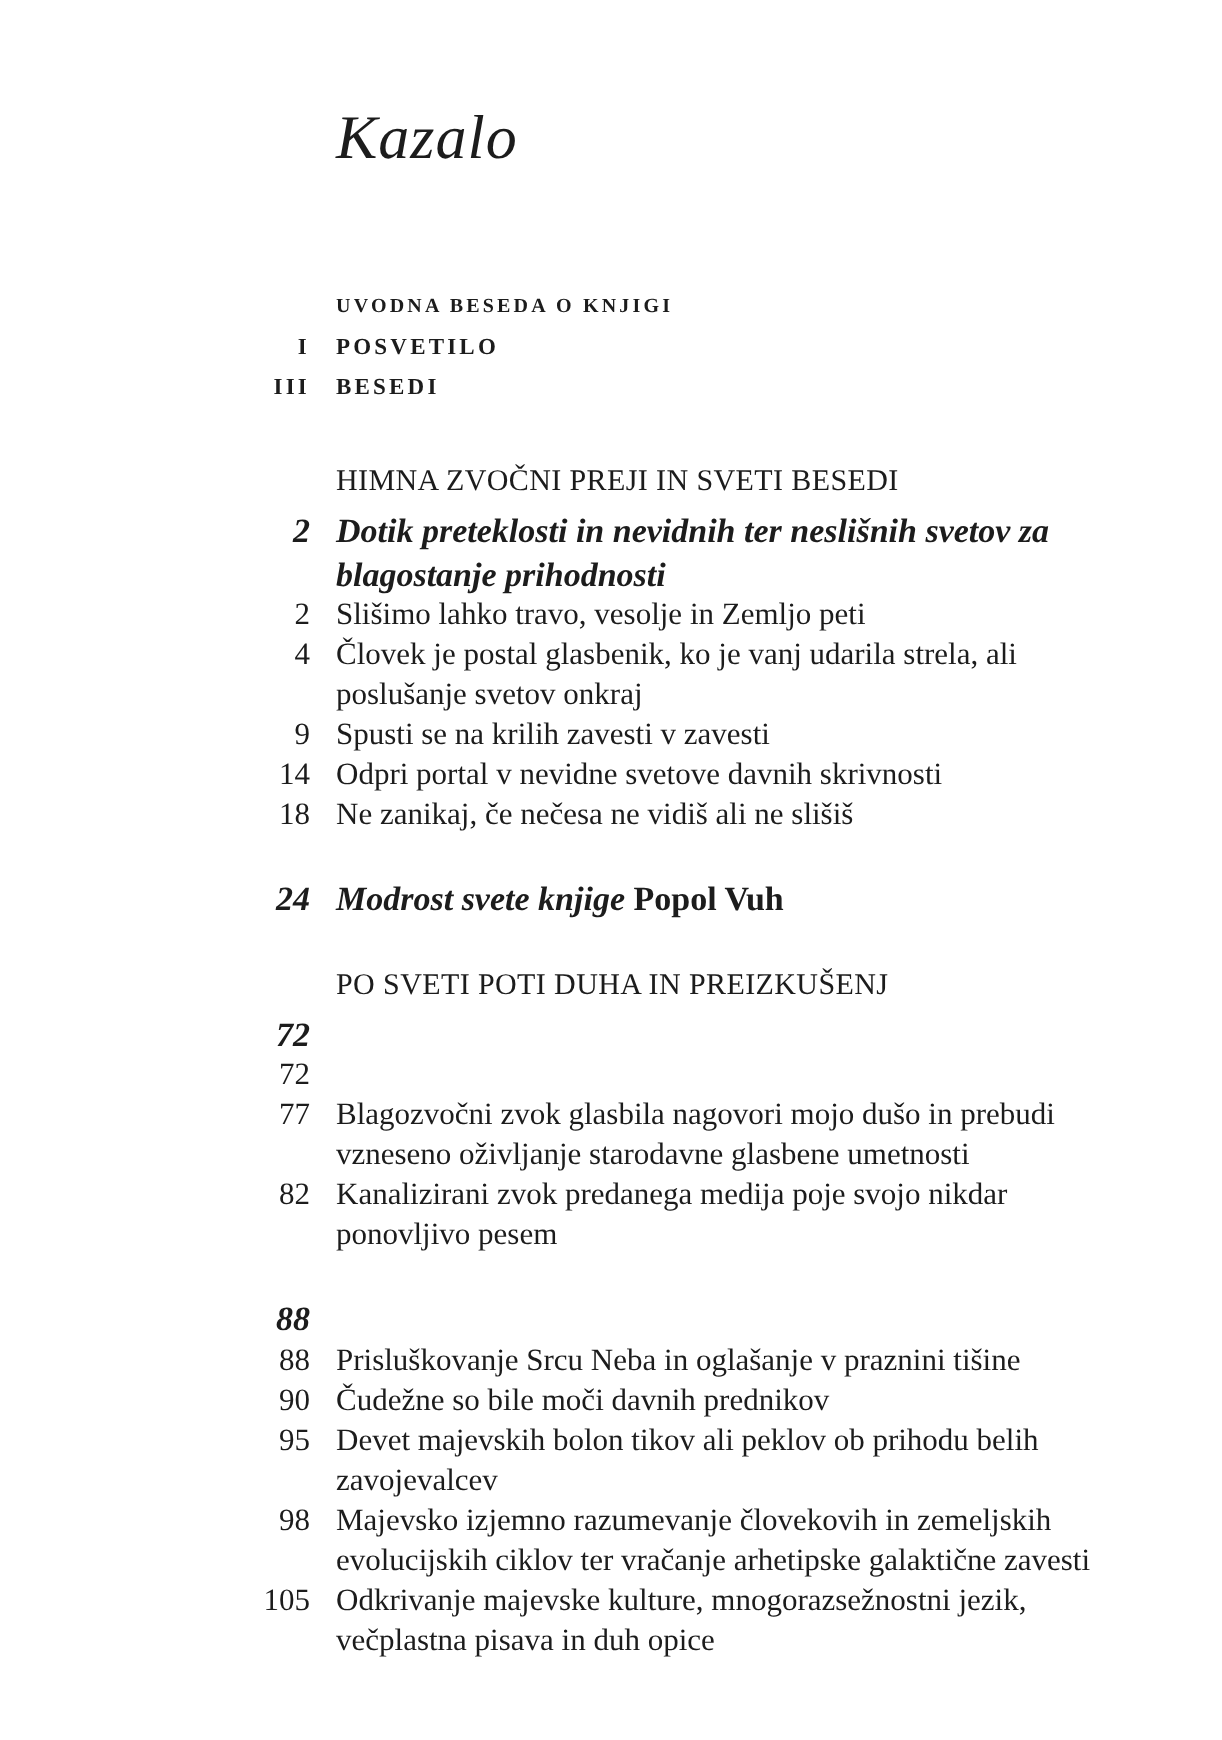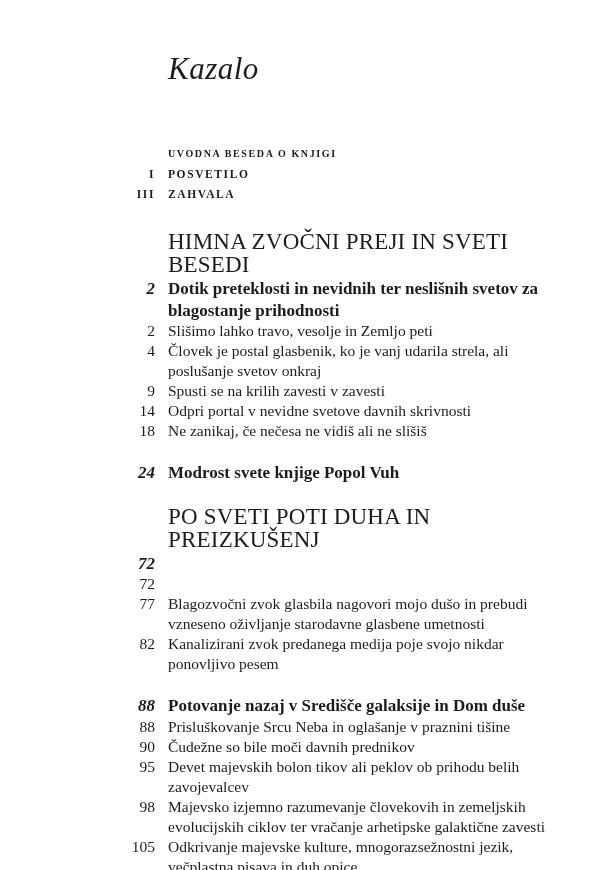--- a/index.html
+++ b/index.html
@@ -32,21 +32,21 @@
   .heading {
     padding-left: 53px;
   }
   .heading.smallcaps {
     font-size: 10px;
     font-weight: bold;
     letter-spacing: 1.6px;
     line-height: 20px;
   }
   .heading.caps {
-    font-size: 23px;
+    font-size: 15px;
     font-weight: normal;
     letter-spacing: 0.2px;
     line-height: 23px;
     margin-bottom: 2px;
   }
 
   .entry {
     display: flex;
     align-items: baseline;
     width: 432px;
@@ -76,38 +76,38 @@
     line-height: 21.5px;
   }
   .entry.chapter .num {
     font-weight: bold;
     font-style: italic;
   }
 
   .part-n { font-style: normal; font-weight: normal; }
   .part-i { font-weight: normal; }
   .part-b { font-style: normal; font-weight: bold; }
-  .part-bi { font-weight: bold; }
+  .part-bi { font-style: italic; font-weight: bold; }
   .part-smallcaps { font-style: normal; font-weight: bold; }
 </style>
 </head>
 <body>
 
 <div class="page">
   <h1 class="page-title">Kazalo</h1>
   <div>
       <section class="toc-section">
         <div class="heading smallcaps">UVODNA BESEDA O KNJIGI</div>
         <div class="entry smallcaps">
           <span class="num">I</span>
           <span class="txt"><span class="part-smallcaps">POSVETILO</span></span>
         </div>
         <div class="entry smallcaps">
           <span class="num">III</span>
-          <span class="txt"><span class="part-smallcaps">ZAHVALA</span></span>
+          <span class="txt"><span class="part-smallcaps">BESEDI</span></span>
         </div>
       </section>
       <section class="toc-section gap-lg">
         <div class="heading caps">HIMNA ZVOČNI PREJI IN SVETI BESEDI</div>
         <div class="entry chapter">
           <span class="num">2</span>
           <span class="txt"><span class="part-bi">Dotik preteklosti in nevidnih ter neslišnih svetov za blagostanje prihodnosti</span></span>
         </div>
         <div class="entry sub">
           <span class="num">2</span>
@@ -149,21 +149,20 @@
           <span class="txt"><span class="part-n">Blagozvočni zvok glasbila nagovori mojo dušo in prebudi vzneseno oživljanje starodavne glasbene umetnosti</span></span>
         </div>
         <div class="entry sub">
           <span class="num">82</span>
           <span class="txt"><span class="part-n">Kanalizirani zvok predanega medija poje svojo nikdar ponovljivo pesem</span></span>
         </div>
       </section>
       <section class="toc-section">
         <div class="entry chapter">
           <span class="num">88</span>
-          <span class="txt"><span class="part-bi">Potovanje nazaj v Središče galaksije in Dom duše</span></span>
         </div>
         <div class="entry sub">
           <span class="num">88</span>
           <span class="txt"><span class="part-n">Prisluškovanje Srcu Neba in oglašanje v praznini tišine</span></span>
         </div>
         <div class="entry sub">
           <span class="num">90</span>
           <span class="txt"><span class="part-n">Čudežne so bile moči davnih prednikov</span></span>
         </div>
         <div class="entry sub">

